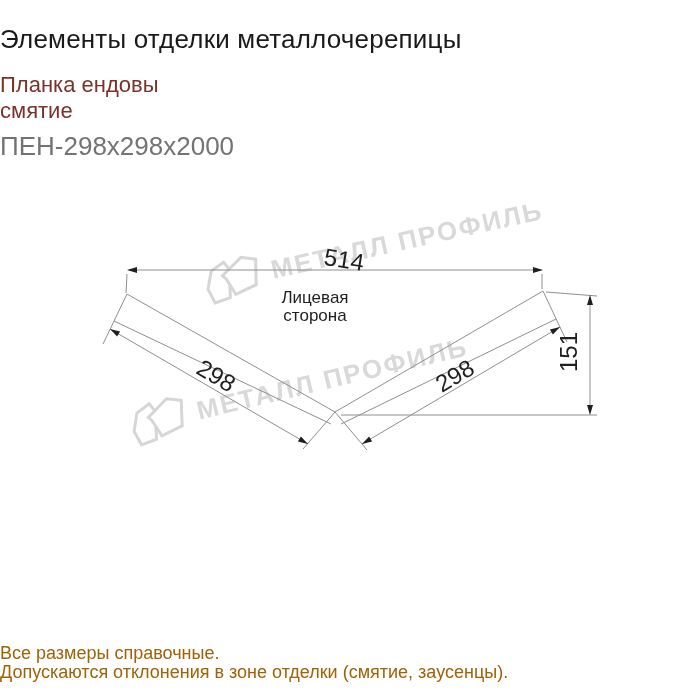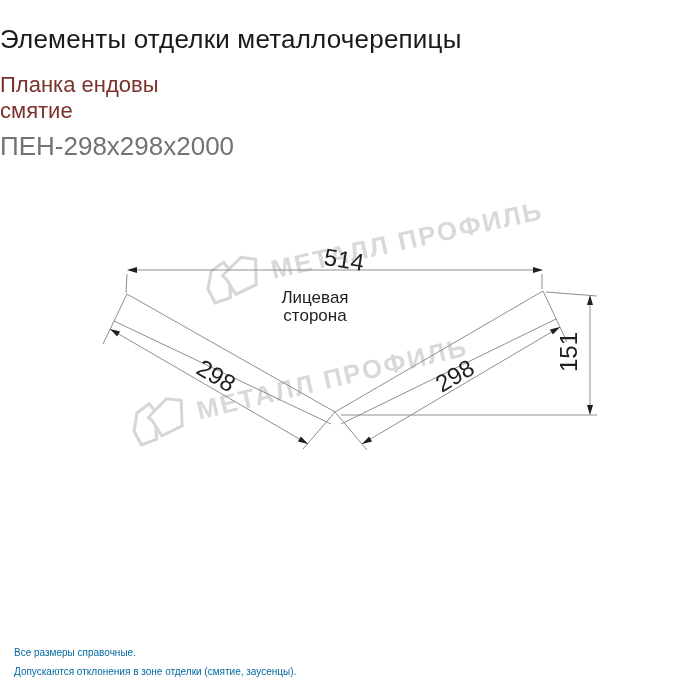--- a/index.html
+++ b/index.html
@@ -7,21 +7,21 @@
     width:700px;height:700px;background:#ffffff;position:relative;
     font-family:"Liberation Sans", sans-serif;overflow:hidden;
   }
   .abs{position:absolute;}
   .centered{left:0;width:560px;}
   .page-title{top:24px;font-size:26px;color:#1a1a1a;letter-spacing:0.2px;}
   .subtitle{font-size:22px;color:#7a322a;}
   .subtitle1{top:72px;}
   .subtitle2{top:98px;}
   .product-code{top:131px;font-size:26px;color:#737373;}
-  .footer{left:14px;top:644px;font-size:10px;line-height:18.5px;color:#0369a1;}
+  .footer{left:0;top:644px;font-size:18px;line-height:18.5px;color:#a16207;}
   .wm{
     display:flex;align-items:center;gap:7px;white-space:nowrap;
     z-index:1;pointer-events:none;
   }
   .wm .wm-text{
     font-size:26px;font-weight:bold;letter-spacing:2px;color:#d9d9d9;
   }
   .wm1{left:204px;top:262px;transform:rotate(-12.5deg);transform-origin:0 50%;}
   .wm2{left:130px;top:404px;transform:rotate(-13.5deg);transform-origin:0 50%;}
   svg.diagram{position:absolute;left:0;top:0;z-index:2;}

